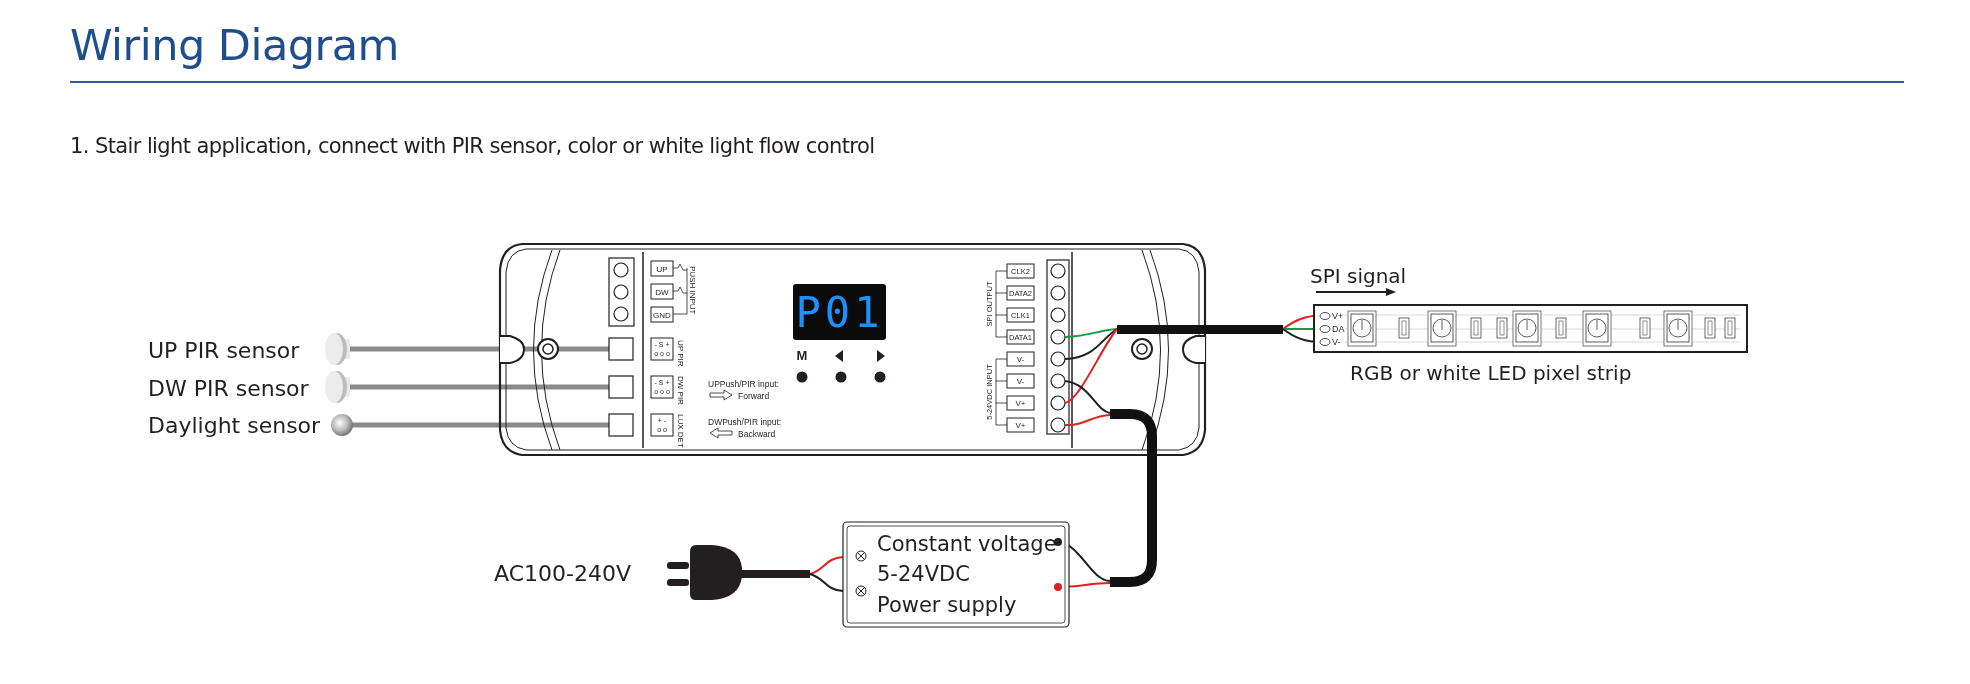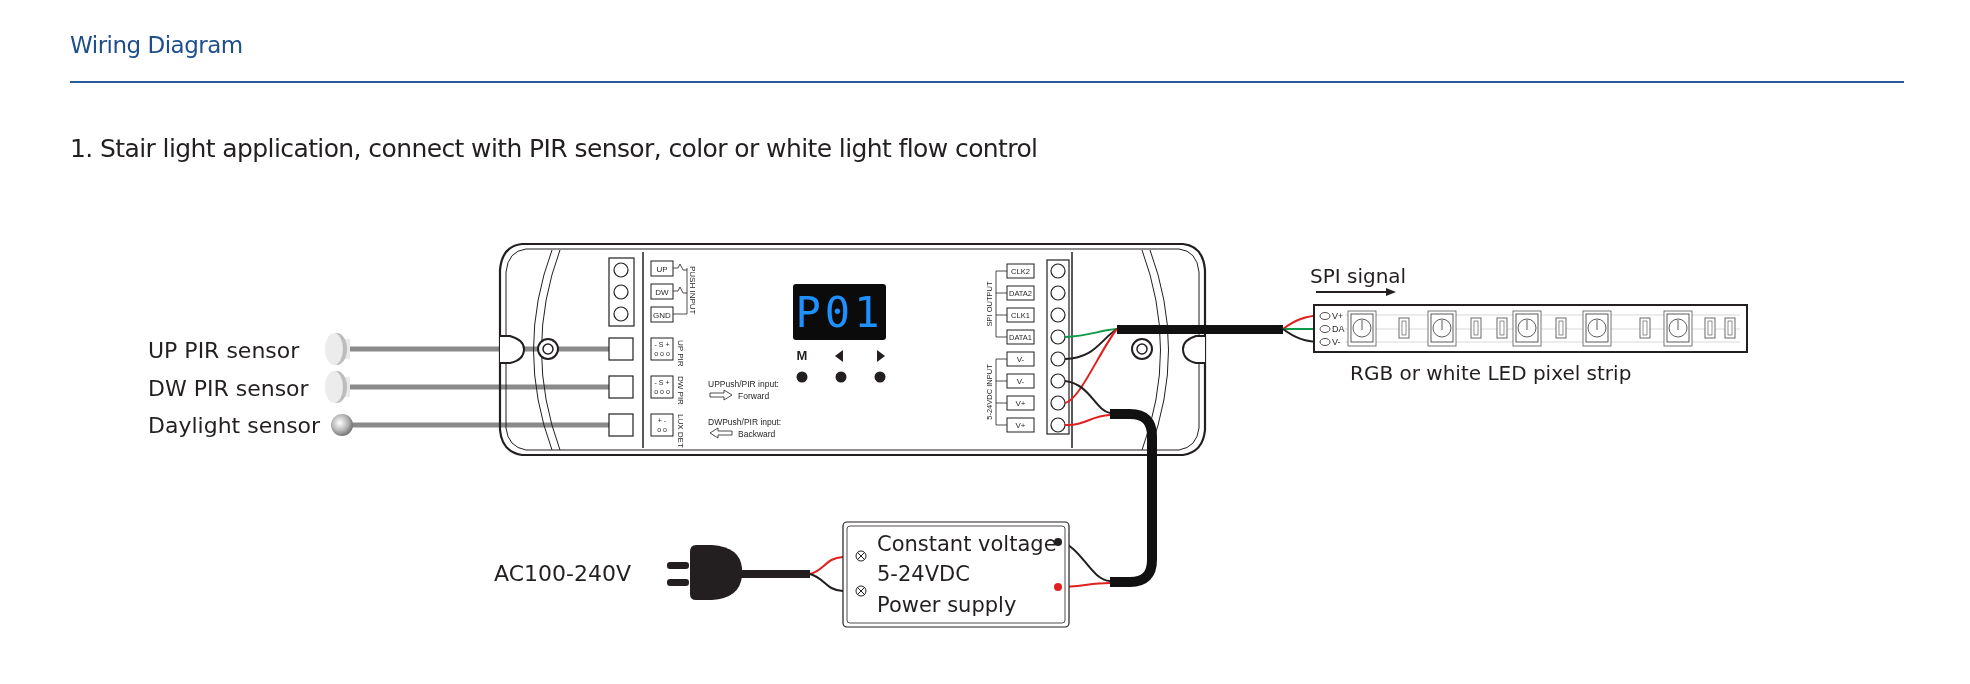--- a/index.html
+++ b/index.html
@@ -1,19 +1,19 @@
 <!DOCTYPE html>
 <html><head>
 <meta charset="utf-8">
 <style>
   html, body { margin:0; padding:0; background:#ffffff; }
   body { width:1970px; height:684px; position:relative; overflow:hidden; font-family:"DejaVu Sans", sans-serif; color:#231f20; }
-  .title { position:absolute; left:70px; top:32px; font-size:23px; color:#1f4e8c; letter-spacing:-0.5px; font-family:"DejaVu Sans", sans-serif; }
+  .title { position:absolute; left:70px; top:20px; font-size:43px; color:#1f4e8c; letter-spacing:-0.5px; font-family:"DejaVu Sans", sans-serif; }
   .rule { position:absolute; left:70px; top:81px; width:1834px; height:2px; background:#2a5a99; }
-  .para { position:absolute; left:70px; top:134px; font-size:25px; color:#231f20; letter-spacing:-0.6px; }
+  .para { position:absolute; left:70px; top:134px; font-size:21px; color:#231f20; letter-spacing:-0.6px; }
   svg { position:absolute; left:0; top:0; }
   .lbl { font-family:"DejaVu Sans", sans-serif; fill:#231f20; }
   .tiny { font-family:"Liberation Sans", sans-serif; fill:#231f20; }
 </style>
 </head>
 <body>
 
 <div class="title">Wiring Diagram</div>
 <div class="rule"></div>
 <div class="para">1. Stair light application, connect with PIR sensor, color or white light flow control</div>

